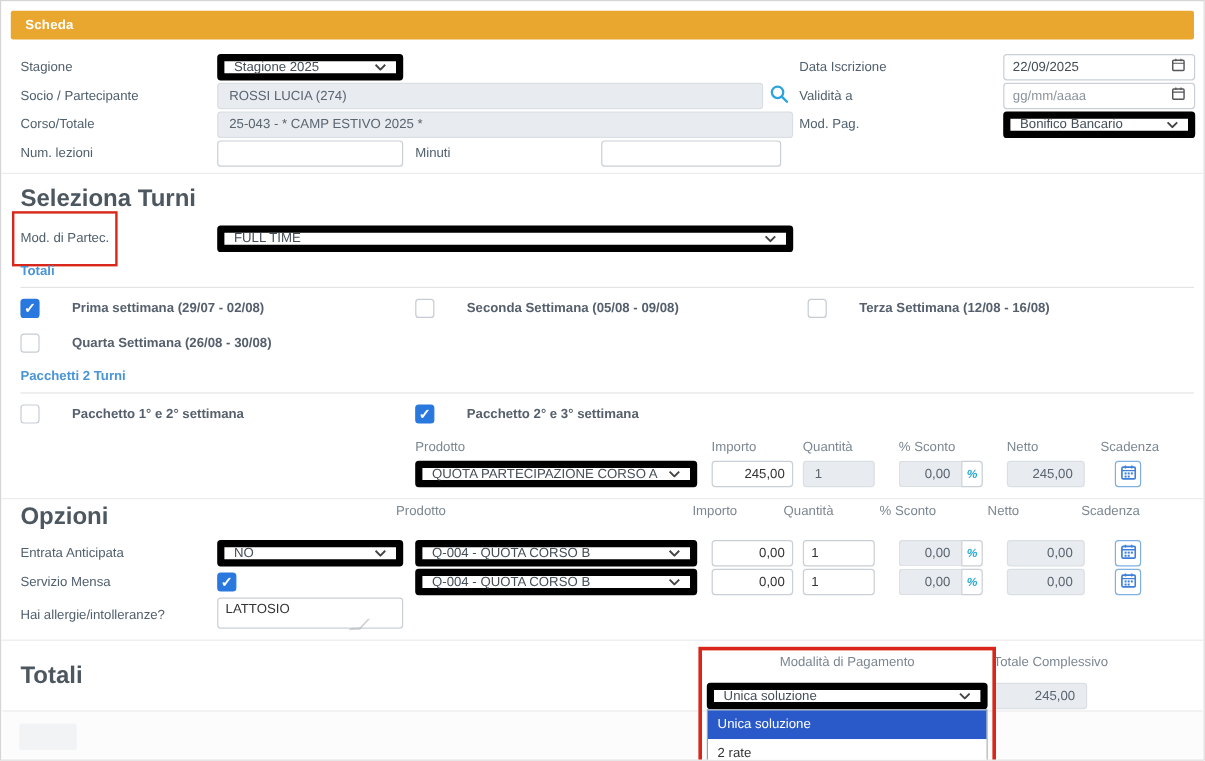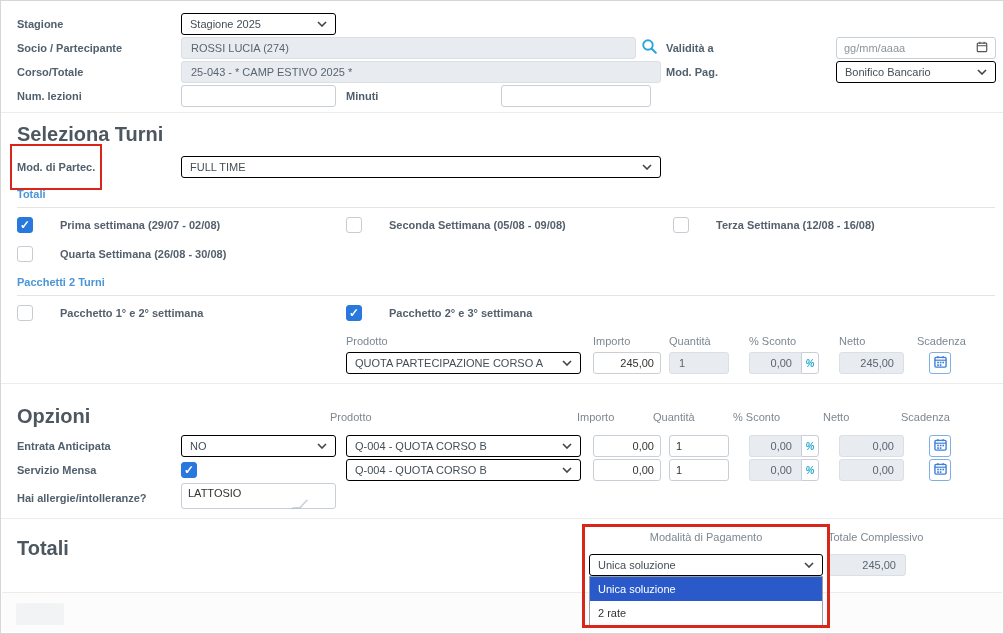--- a/index.html
+++ b/index.html
@@ -5,28 +5,28 @@
   * { box-sizing: border-box; margin: 0; padding: 0; }
   html,body { background:#fff; }
   body { width:1004px; height:634px; font-family:"Liberation Sans", sans-serif; }
   .page { position:relative; width:1004px; height:634px; border:1px solid #d6d6d6; background:#fff; overflow:hidden; }
 
   
   .titlebar { margin:8px; height:24px; background:#E9A72F; border-radius:2px; display:flex; align-items:center; padding-left:12px; }
   .titlebar span { color:#fff; font-size:11px; font-weight:bold; letter-spacing:.2px; }
 
   
-  .flabel { font-size:11px; font-weight:bold; color:#51606d; }
+  .flabel { font-size:11px; font-weight:normal; color:#51606d; }
   .frow { display:flex; align-items:center; height:20px; margin:4px 0 4px 0; padding-left:16px; }
   .lzone { width:649px; display:flex; align-items:center; flex:none; }
   .lzone .flabel { width:164px; flex:none; }
   .rzone { display:flex; align-items:center; flex:none; }
   .rzone .flabel { width:170px; flex:none; }
 
-  .sel { height:22px; background:#fff; border:1px solid #000000; border-radius:3px; display:flex; align-items:center; padding:0 8px; position:relative; }
+  .sel { height:22px; background:#fff; border:6px solid #000000; border-radius:3px; display:flex; align-items:center; padding:0 8px; position:relative; }
   .sel .sel-text { font-size:11px; color:#444e57; flex:1; white-space:nowrap; overflow:hidden; }
   .chev { flex:none; margin-left:6px; display:flex; align-items:center; }
 
   .ro { height:22px; background:#e8ebef; border:1px solid #dadfe4; border-radius:3px; display:flex; align-items:center; padding:0 9px; font-size:11px; color:#5a6570; white-space:nowrap; }
   .inp { height:22px; background:#fff; border:1px solid #c9cfd6; border-radius:3px; padding:0 6px; font-size:11px; color:#333; font-family:"Liberation Sans",sans-serif; }
   .num { text-align:right; }
 
   .dateinp { width:160px; height:22px; background:#fff; border:1px solid #c9cfd6; border-radius:3px; display:flex; align-items:center; padding:0 7px; }
   .dateinp span.dval { font-size:11px; color:#444e57; flex:1; }
   .dateinp span.ph { color:#8b949c; }
@@ -65,21 +65,21 @@
   .colhdr.scad { display:inline-block; transform:translateX(-12px); }
 
   .scobox { width:52px; border-radius:3px 0 0 3px; border-right:none; }
   .pctbtn { width:18px; height:22px; border:1px solid #c9cfd6; border-radius:0 3px 3px 0; background:#fff; display:flex; align-items:center; justify-content:center; cursor:pointer; }
   .pctbtn span { color:#2BA9CE; font-size:10px; font-weight:bold; font-style:italic; }
   .calbtn { width:22px; height:22px; background:#fff; border:1px solid #7fb0e4; border-radius:3px; display:flex; align-items:center; justify-content:center; cursor:pointer; }
 
   .opzrow { display:flex; align-items:center; padding-left:16px; height:22px; }
   .opzrow .flabel { width:164px; flex:none; }
   .opz-ctl { width:155px; margin-right:10px; flex:none; display:flex; align-items:center; }
-  .opzhead { display:flex; align-items:center; margin-top:21px; }
+  .opzhead { display:flex; align-items:flex-start; margin-top:4px; }
   .opzhead h2 { width:329px; flex:none; padding-left:16px; }
   .opzhead .pcols { margin-left:0; }
 
   textarea.alg { width:155px; height:26px; resize:none; border:1px solid #c9cfd6; border-radius:3px; font-size:11px; color:#333; padding:3px 6px; font-family:"Liberation Sans",sans-serif; position:relative; }
   .algwrap { position:relative; width:125px; }
   .algwrap::after { content:""; position:absolute; right:2px; bottom:4px; width:7px; height:7px; border-right:2px solid #b9bfc6; border-bottom:2px solid #b9bfc6; transform:skew(-45deg) rotate(-4deg); opacity:.7; }
 
   
   .totali { position:relative; height:58px; margin-top:12px; }
   .totali h2 { position:absolute; left:0; top:6px; }
@@ -95,33 +95,48 @@
   .totval { width:78px; }
 
   .footer { position:absolute; left:1px; right:1px; bottom:1px; height:40px; border-top:1px solid #ececec; background:#fcfcfc; }
   .ghostbtn { position:absolute; left:14px; top:10px; width:48px; height:22px; background:#f2f3f4; border-radius:2px; }
 </style>
 </head>
 <body>
 
 <div class="page">
 
+  <div class="titlebar">
+    <span>Scheda</span>
+  </div>
 
   <div class="topform" style="margin-top:13px;">
 
     <div class="frow">
       <div class="lzone">
         <span class="flabel">Stagione</span>
         <div class="sel w155">
           <span class="sel-text">Stagione 2025</span>
           <span class="chev">
               <svg width="10" height="6" viewBox="0 0 10 6">
                 <path d="M1 1l4 4 4-4" fill="none" stroke="#444" stroke-width="1.6"></path>
               </svg>
             </span>
+        </div>
+      </div>
+      <div class="rzone">
+        <span class="flabel">Data Iscrizione</span>
+        <div class="dateinp">
+          <span class="dval">22/09/2025</span>
+          <span><svg width="12" height="12" viewBox="0 0 14 14">
+                <rect x="1.5" y="2.5" width="11" height="10" rx="1" fill="none" stroke="#555" stroke-width="1.4"></rect>
+                <line x1="1.5" y1="5.5" x2="12.5" y2="5.5" stroke="#555" stroke-width="1.2"></line>
+                <line x1="4.5" y1="1" x2="4.5" y2="3.5" stroke="#555" stroke-width="1.2"></line>
+                <line x1="9.5" y1="1" x2="9.5" y2="3.5" stroke="#555" stroke-width="1.2"></line>
+              </svg></span>
         </div>
       </div>
     </div>
 
     <div class="frow">
       <div class="lzone">
         <span class="flabel">Socio / Partecipante</span>
         <div class="ro" style="width:455px;">ROSSI LUCIA (274)</div>
         <button class="iconbtn" style="width:26px;height:22px;">
           <span><svg width="17" height="17" viewBox="0 0 20 20">

